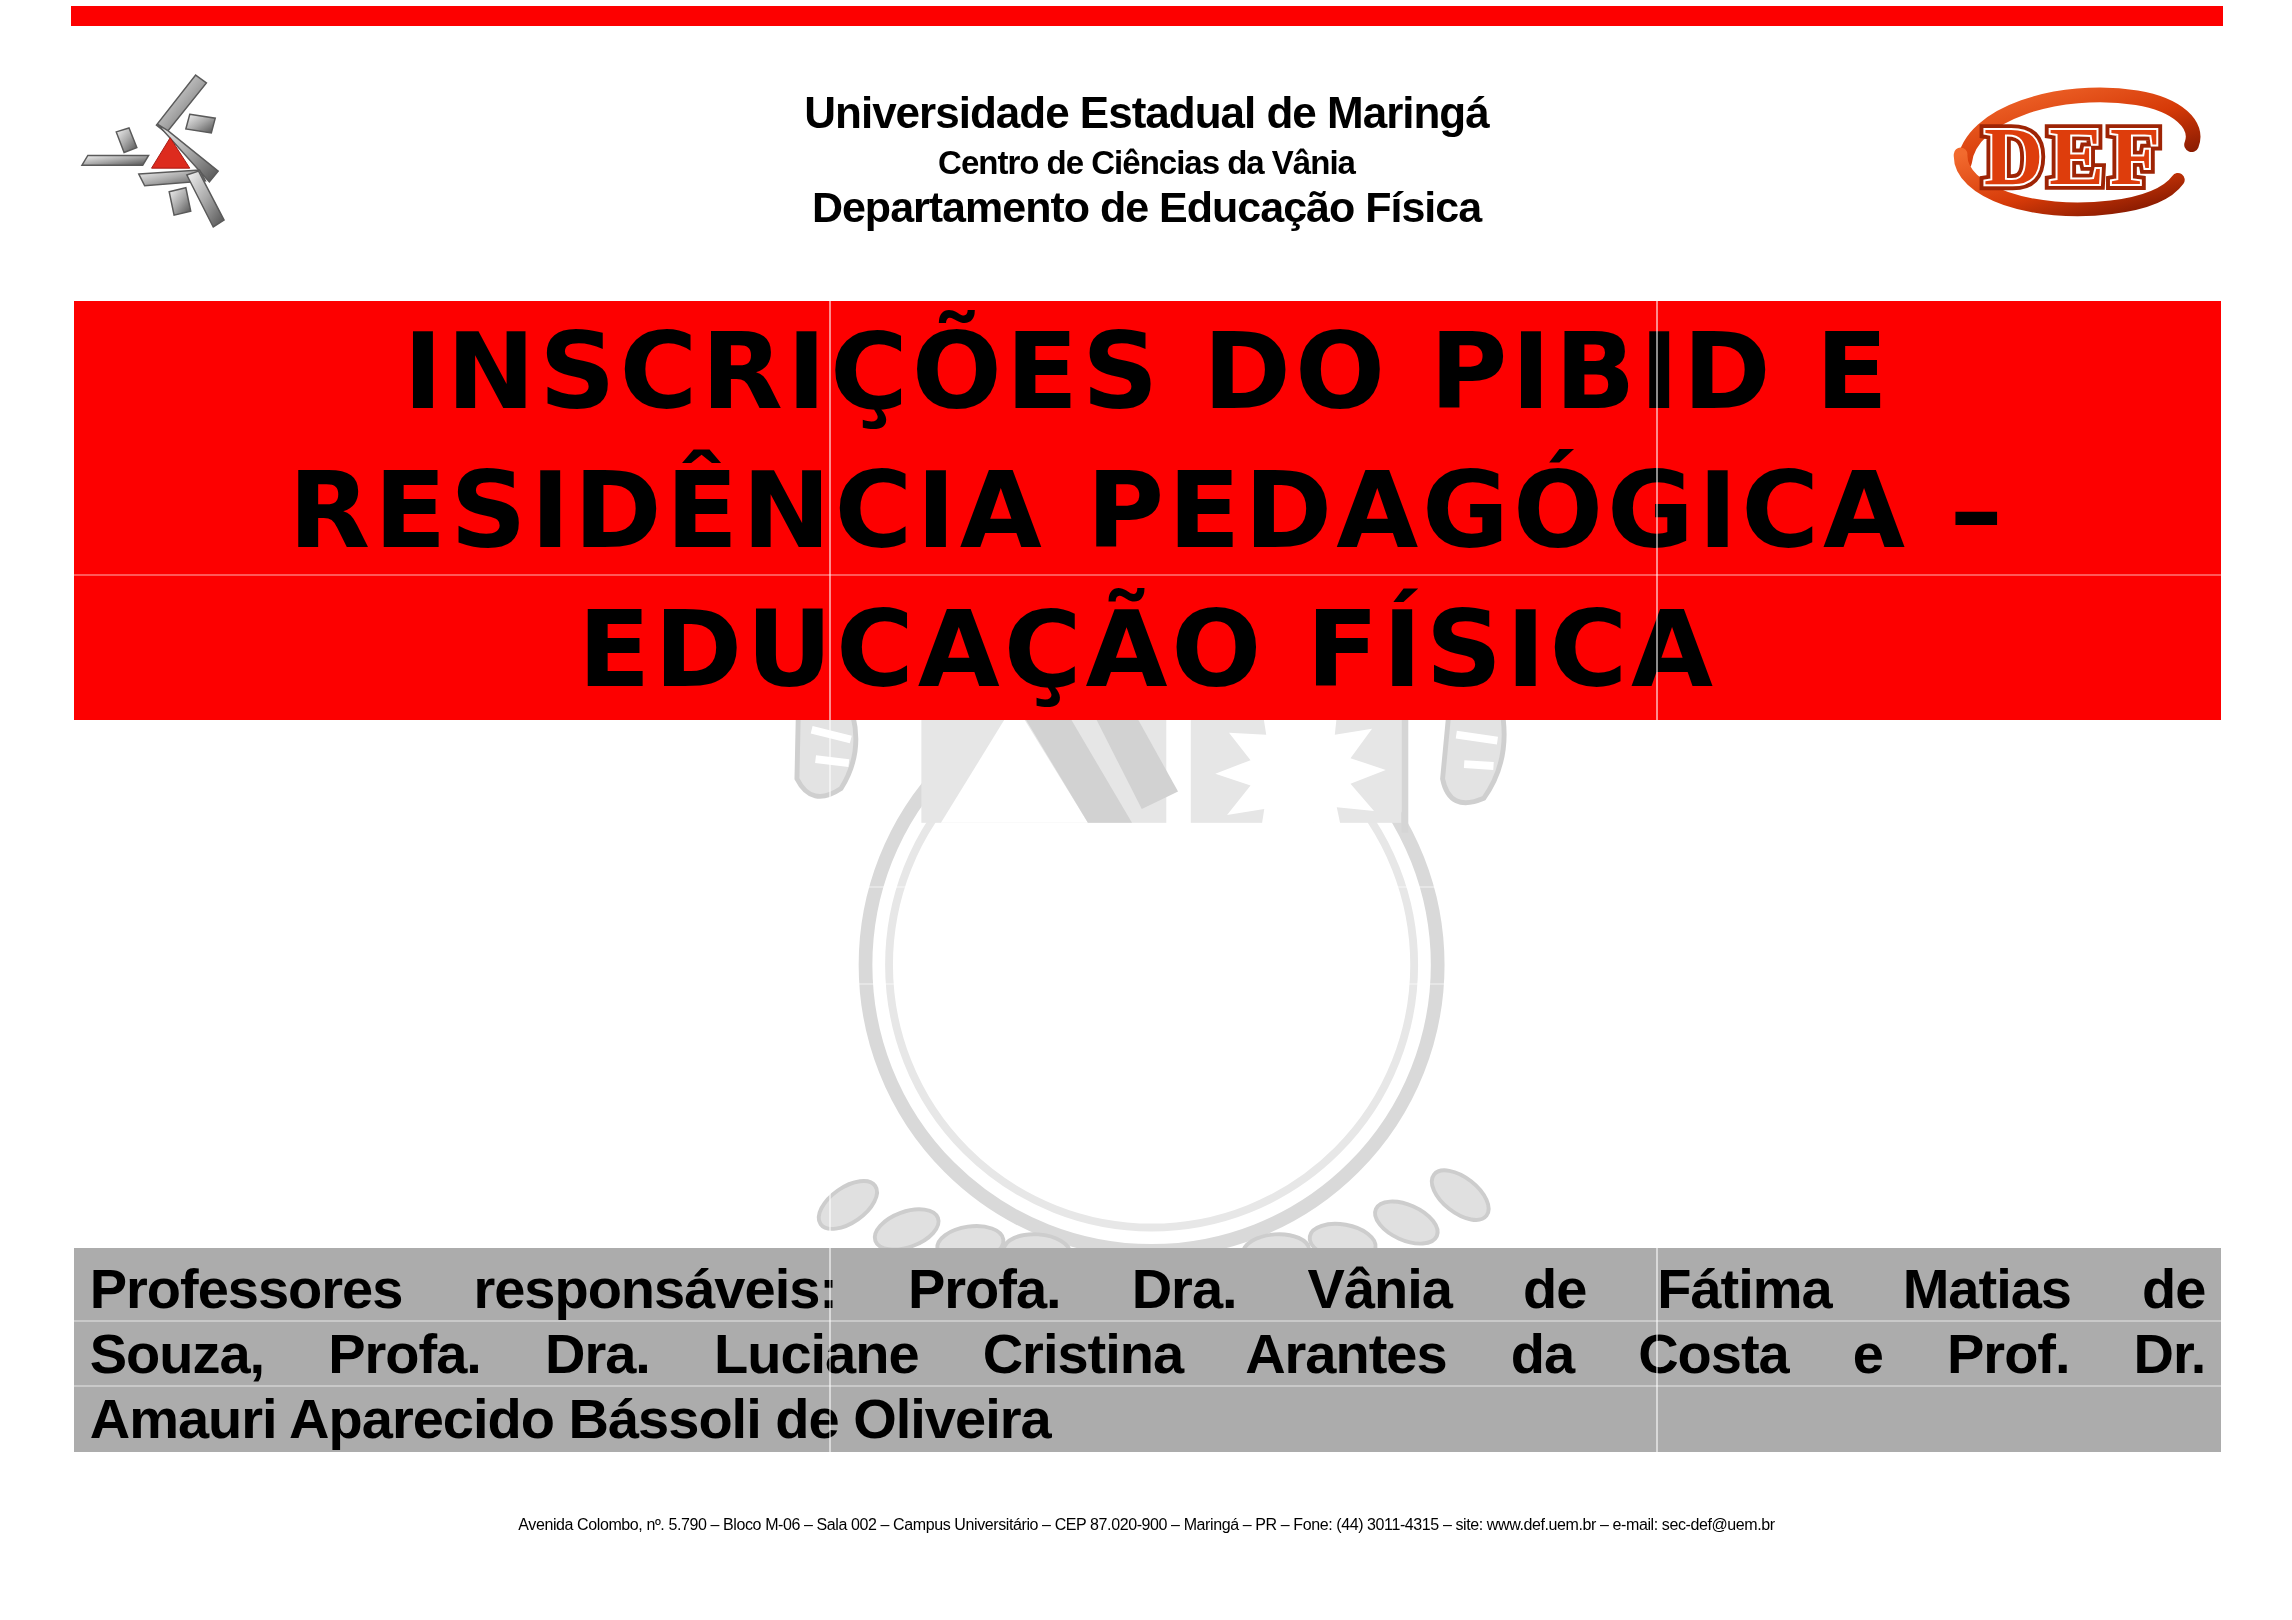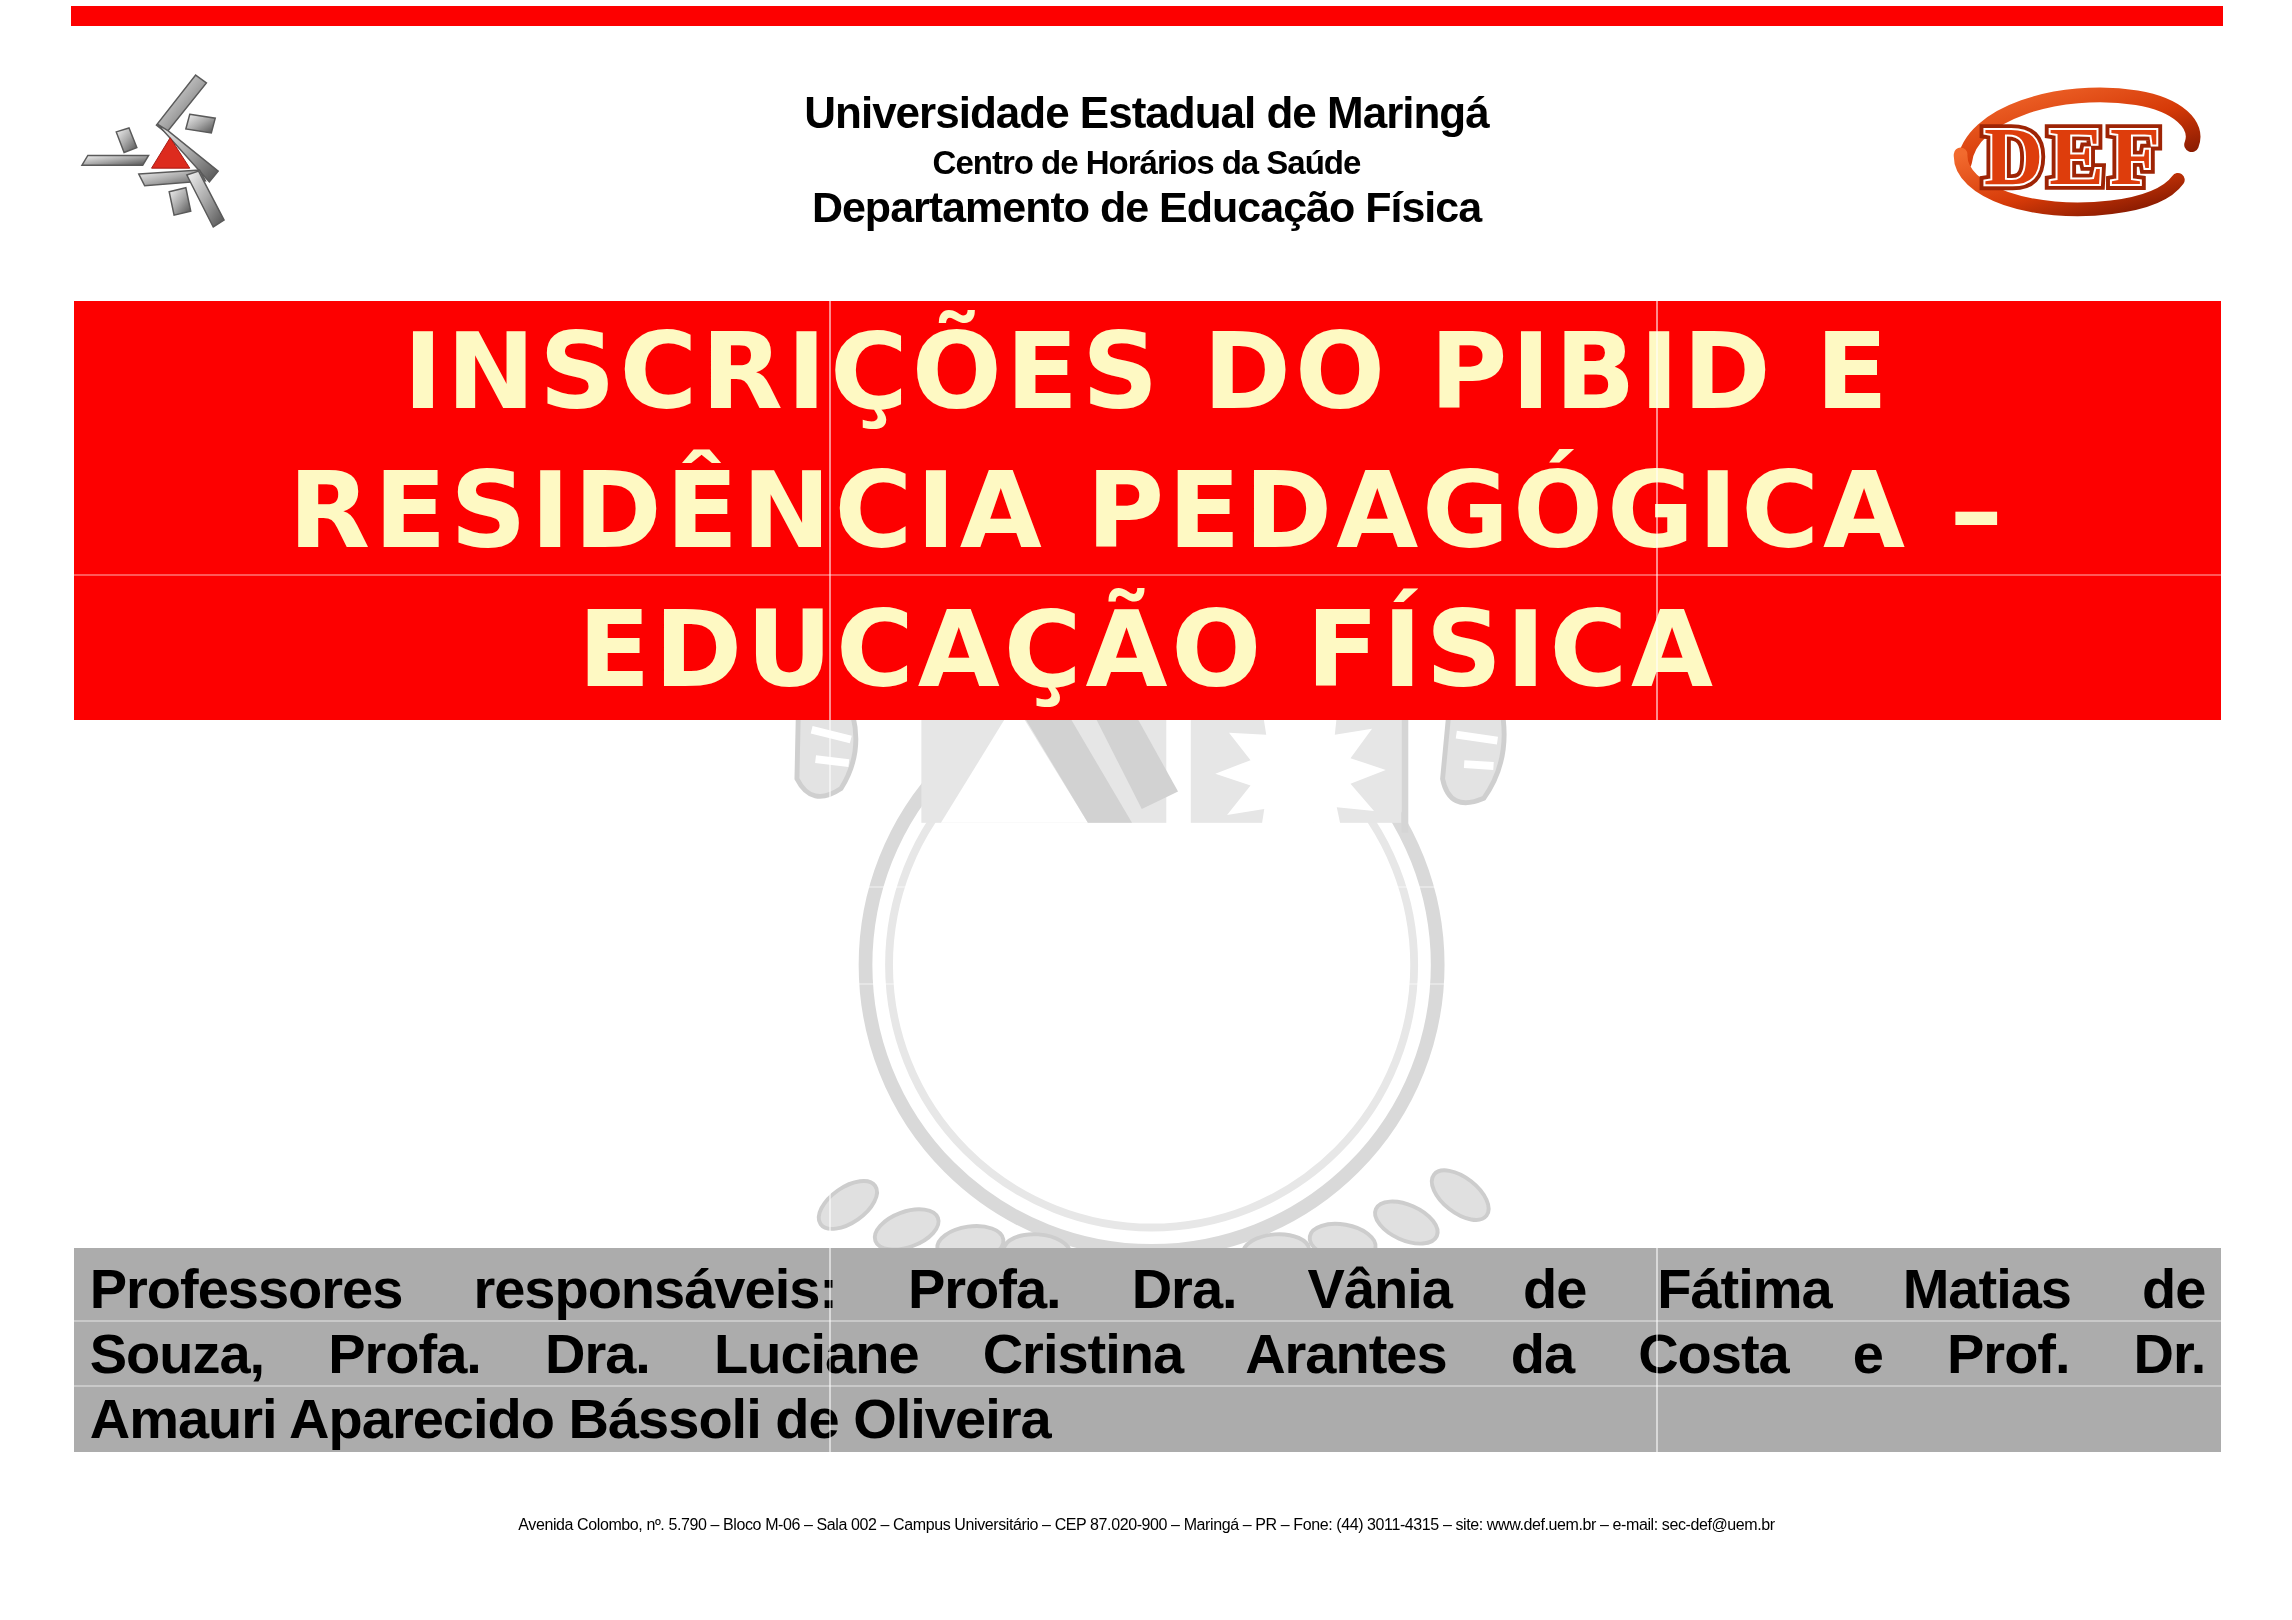--- a/index.html
+++ b/index.html
@@ -15,21 +15,21 @@
   .header .h1{font-size:44px;line-height:57px;}
   .header .h2{font-size:33px;line-height:44px;}
   .header .h3{font-size:43px;line-height:44px;}
   
   .uem-logo{position:absolute;left:80px;top:73px;z-index:4;}
   .def-logo{position:absolute;left:1943px;top:78px;z-index:4;}
   
   .watermark{position:absolute;left:794px;top:617px;z-index:0;}
   
   .banner{position:absolute;left:74px;top:301px;width:2147px;height:419px;
-          color:#fef9c3;text-align:center;font-weight:bold;z-index:1;
+          color:#000000;text-align:center;font-weight:bold;z-index:1;
           font-family:"DejaVu Sans","Liberation Sans",sans-serif;}
   .banner-line{font-size:106px;line-height:136px;letter-spacing:3.9px;
                position:relative;z-index:3;padding-top:2.9px;white-space:nowrap;}
   
   .block{position:absolute;left:74px;width:2147px;box-sizing:border-box;
          font-weight:bold;z-index:1;}
   .block .line{position:relative;z-index:3;white-space:nowrap;}
   .block .just{text-align:justify;text-align-last:justify;text-justify:inter-word;
                white-space:normal;}
   .schedule{top:790px;height:391px;padding:9.8px 13.7px 0 15.7px;
@@ -84,21 +84,21 @@
       <ellipse cx="248" cy="648" rx="34" ry="18" transform="rotate(4 248 648)"></ellipse>
       <ellipse cx="492" cy="648" rx="34" ry="18" transform="rotate(-4 492 648)"></ellipse>
       <ellipse cx="560" cy="638" rx="34" ry="18" transform="rotate(10 560 638)"></ellipse>
       <ellipse cx="625" cy="618" rx="34" ry="18" transform="rotate(24 625 618)"></ellipse>
       <ellipse cx="680" cy="590" rx="34" ry="18" transform="rotate(38 680 590)"></ellipse>
     </g>
   </svg>
 
   <div class="header">
     <div class="h1">Universidade Estadual de Maringá</div>
-    <div class="h2">Centro de Horários da Saúde</div>
+    <div class="h2">Centro de Ciências da Vânia</div>
     <div class="h3">Departamento de Educação Física</div>
   </div>
 
   <svg class="uem-logo" width="147" height="157" viewBox="0 0 150 160">
     <defs>
       <linearGradient id="silver" x1="0" y1="0" x2="1" y2="1">
         <stop offset="0" stop-color="#F4F4F4"></stop>
         <stop offset="0.5" stop-color="#A9A9A9"></stop>
         <stop offset="1" stop-color="#4F4F4F"></stop>
       </linearGradient>

